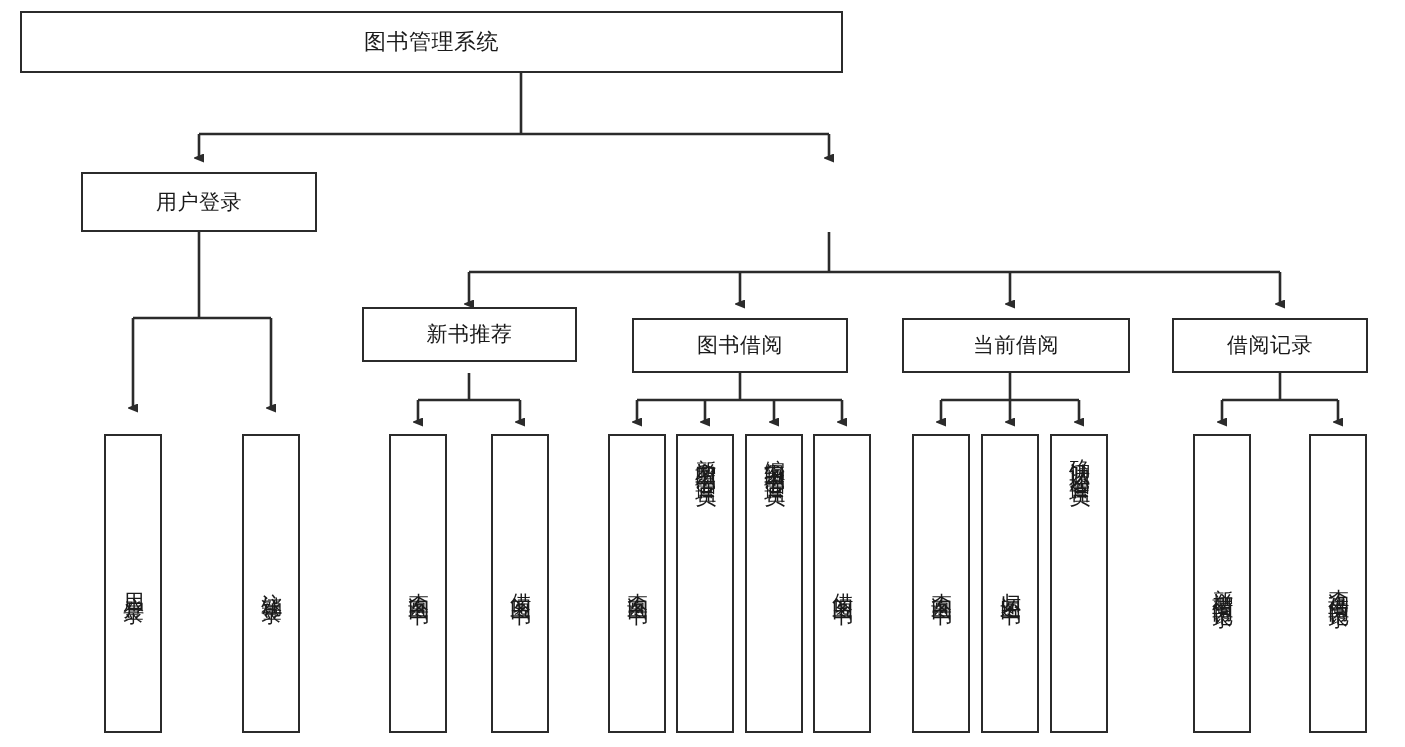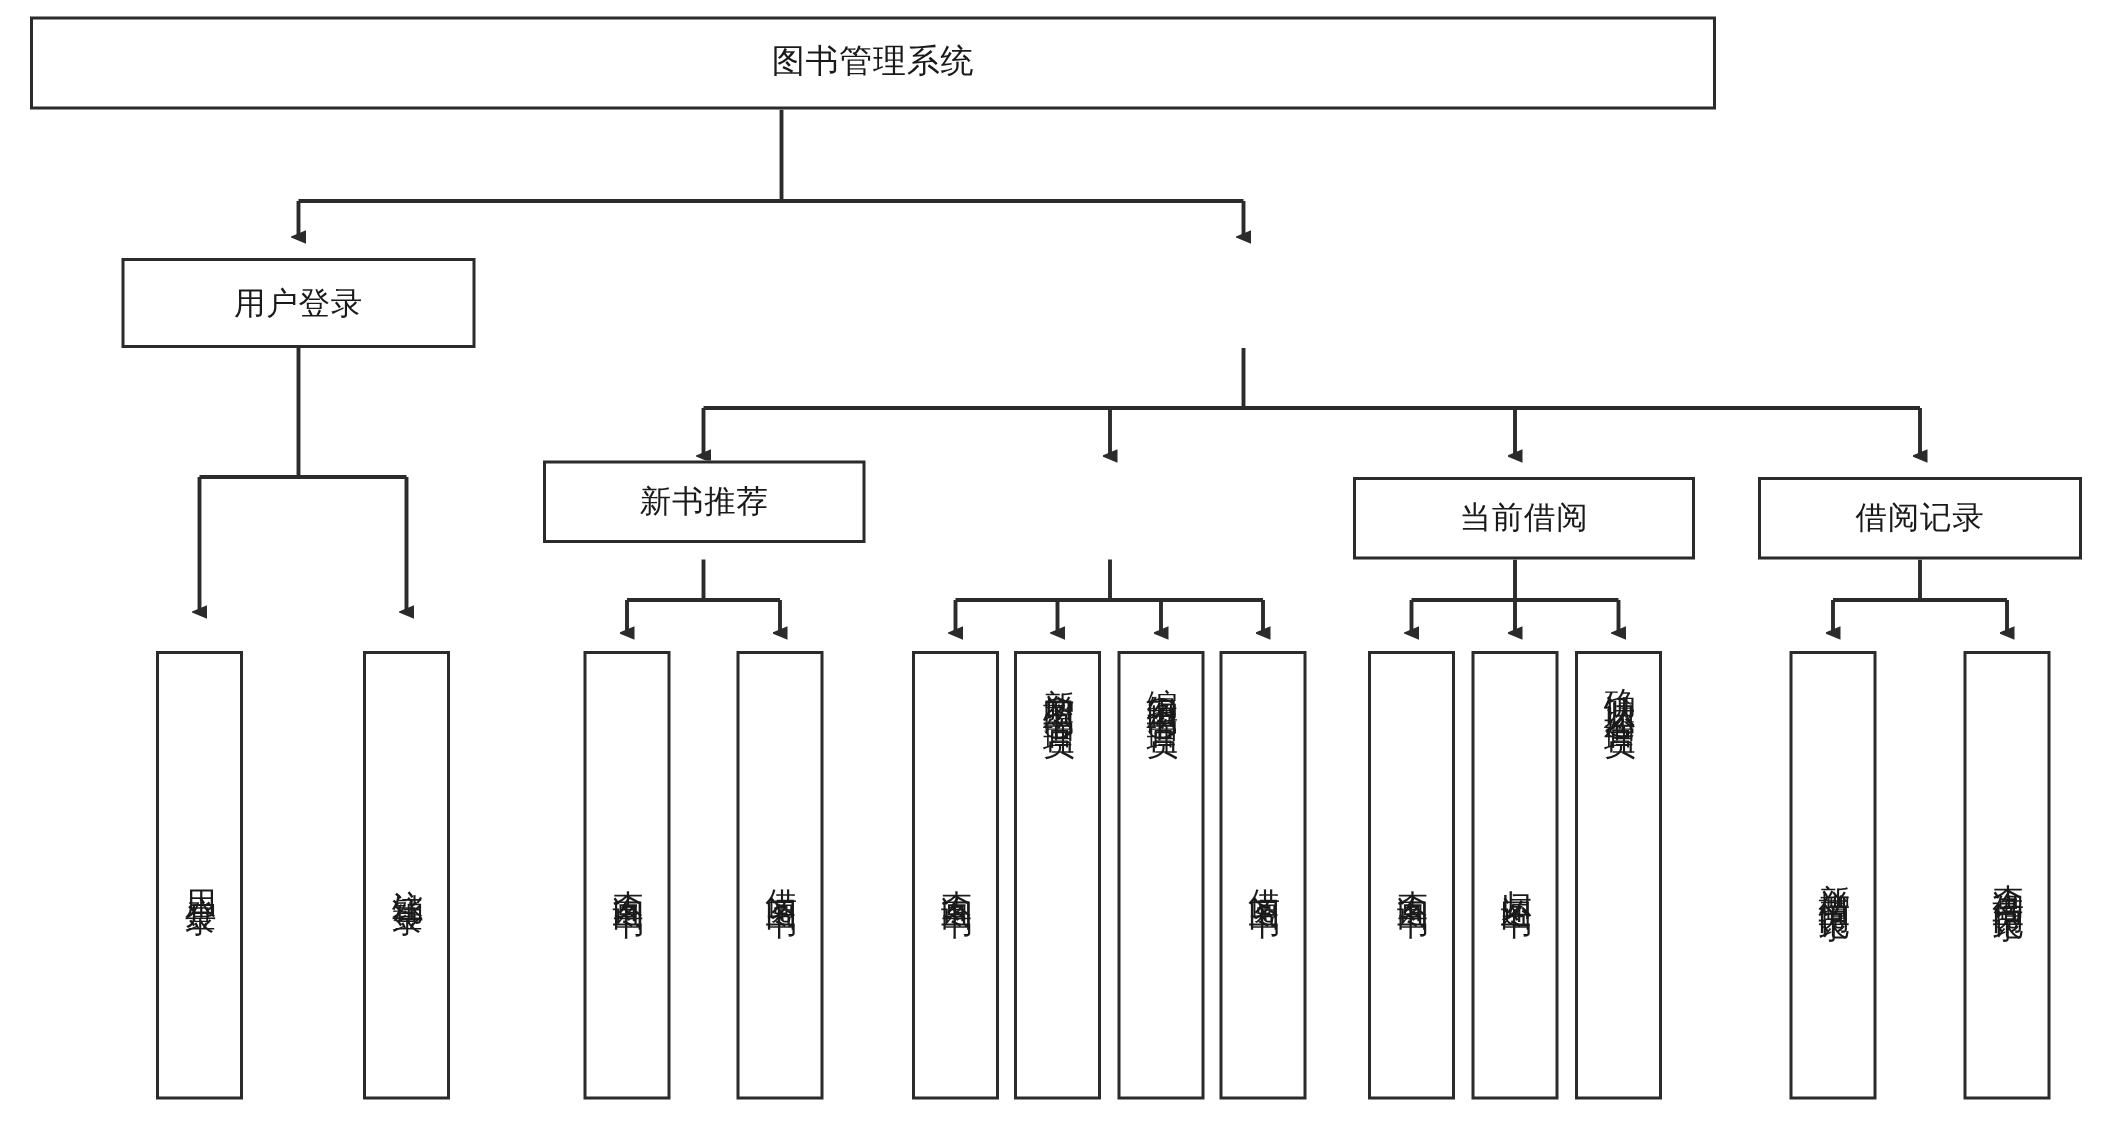--- a/index.html
+++ b/index.html
@@ -128,35 +128,38 @@
       <path d="M1010,400 L1010,422" marker-end="url(#arrow)"></path>
       <path d="M1079,400 L1079,422" marker-end="url(#arrow)"></path>
 
       <path d="M1280,373 L1280,400"></path>
       <path d="M1222,400 L1338,400"></path>
       <path d="M1222,400 L1222,422" marker-end="url(#arrow)"></path>
       <path d="M1338,400 L1338,422" marker-end="url(#arrow)"></path>
     </g>
   </svg>
 
-  <div class="node horiz root" style="left:20px; top:11px; width:1124px; height:62px;">
+  <div class="node horiz root" style="left:20px; top:11px; width:823px; height:62px;">
     <span class="label">图书管理系统</span>
   </div>
 
   <div class="node horiz" style="left:81px; top:172px; width:236px; height:60px;">
     <span class="label">用户登录</span>
   </div>
 
   <div class="node horiz" style="left:362px; top:307px; width:215px; height:55px;">
     <span class="label">新书推荐</span>
   </div>
+  <div class="node horiz" style="left:632px; top:318px; width:216px; height:55px;">
+    <span class="label">图书借阅</span>
+  </div>
   <div class="node horiz" style="left:902px; top:318px; width:228px; height:55px;">
     <span class="label">当前借阅</span>
   </div>
-  <div class="node horiz" style="left:1172px; top:318px; width:216px; height:55px;">
+  <div class="node horiz" style="left:1172px; top:318px; width:196px; height:55px;">
     <span class="label">借阅记录</span>
   </div>
 
   <div class="node leaf centered" style="left:104px; top:434px; width:58px; height:299px;">
     <span class="label">用户登录</span>
   </div>
   <div class="node leaf centered" style="left:242px; top:434px; width:58px; height:299px;">
     <span class="label">注销登录</span>
   </div>
 

